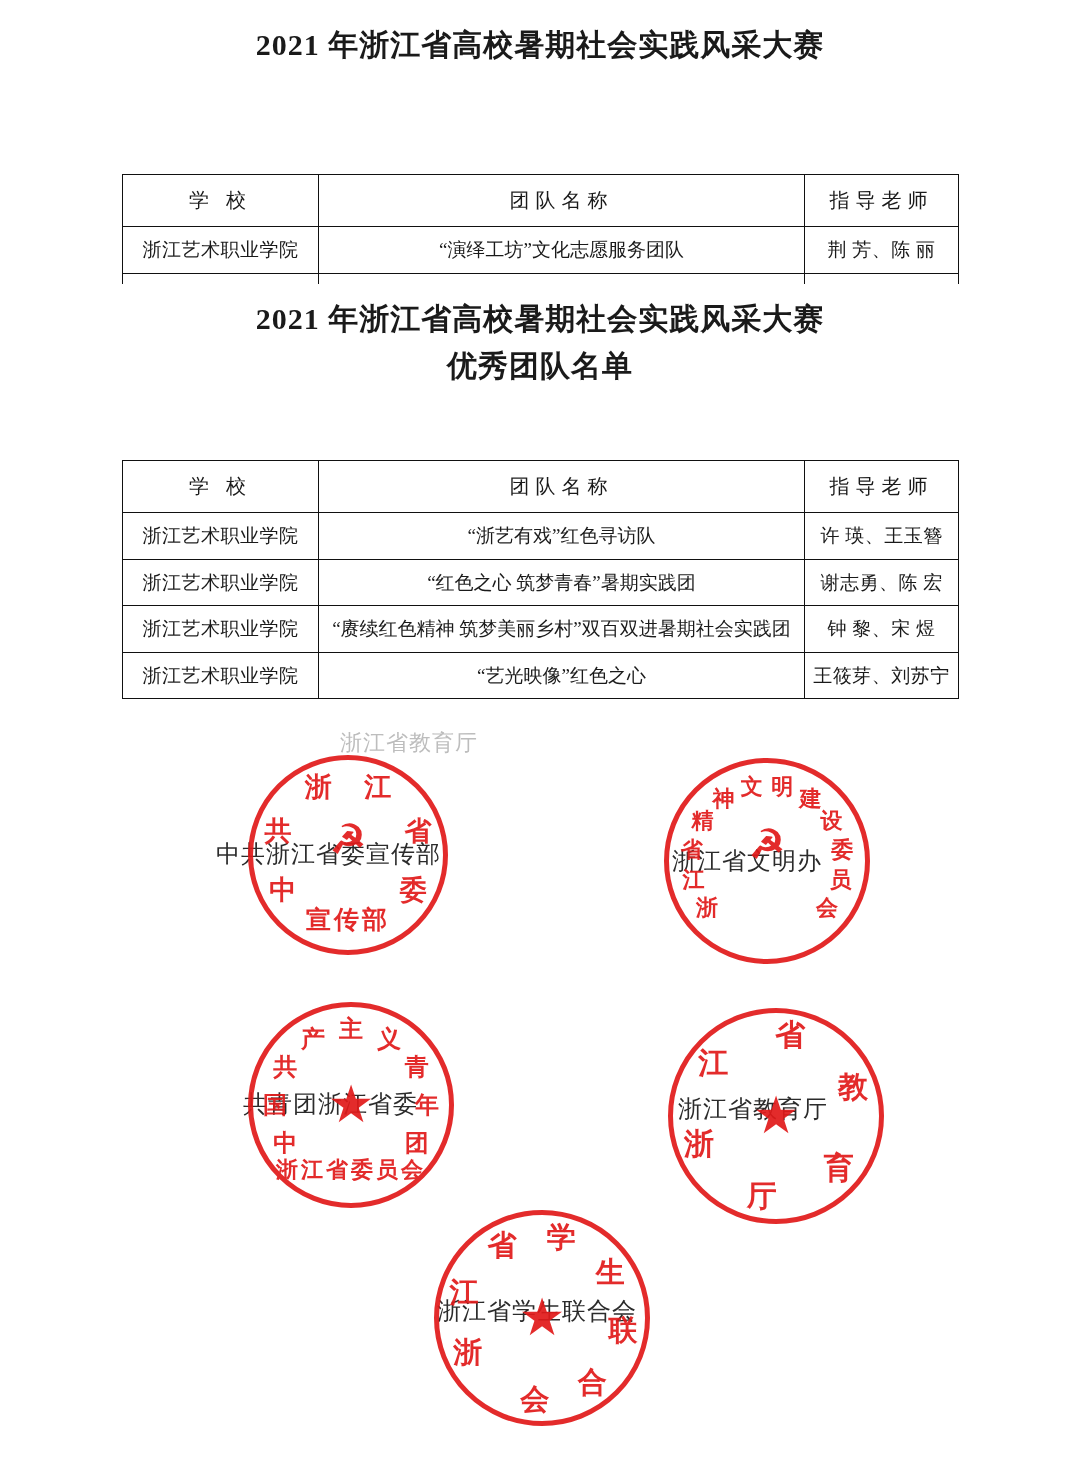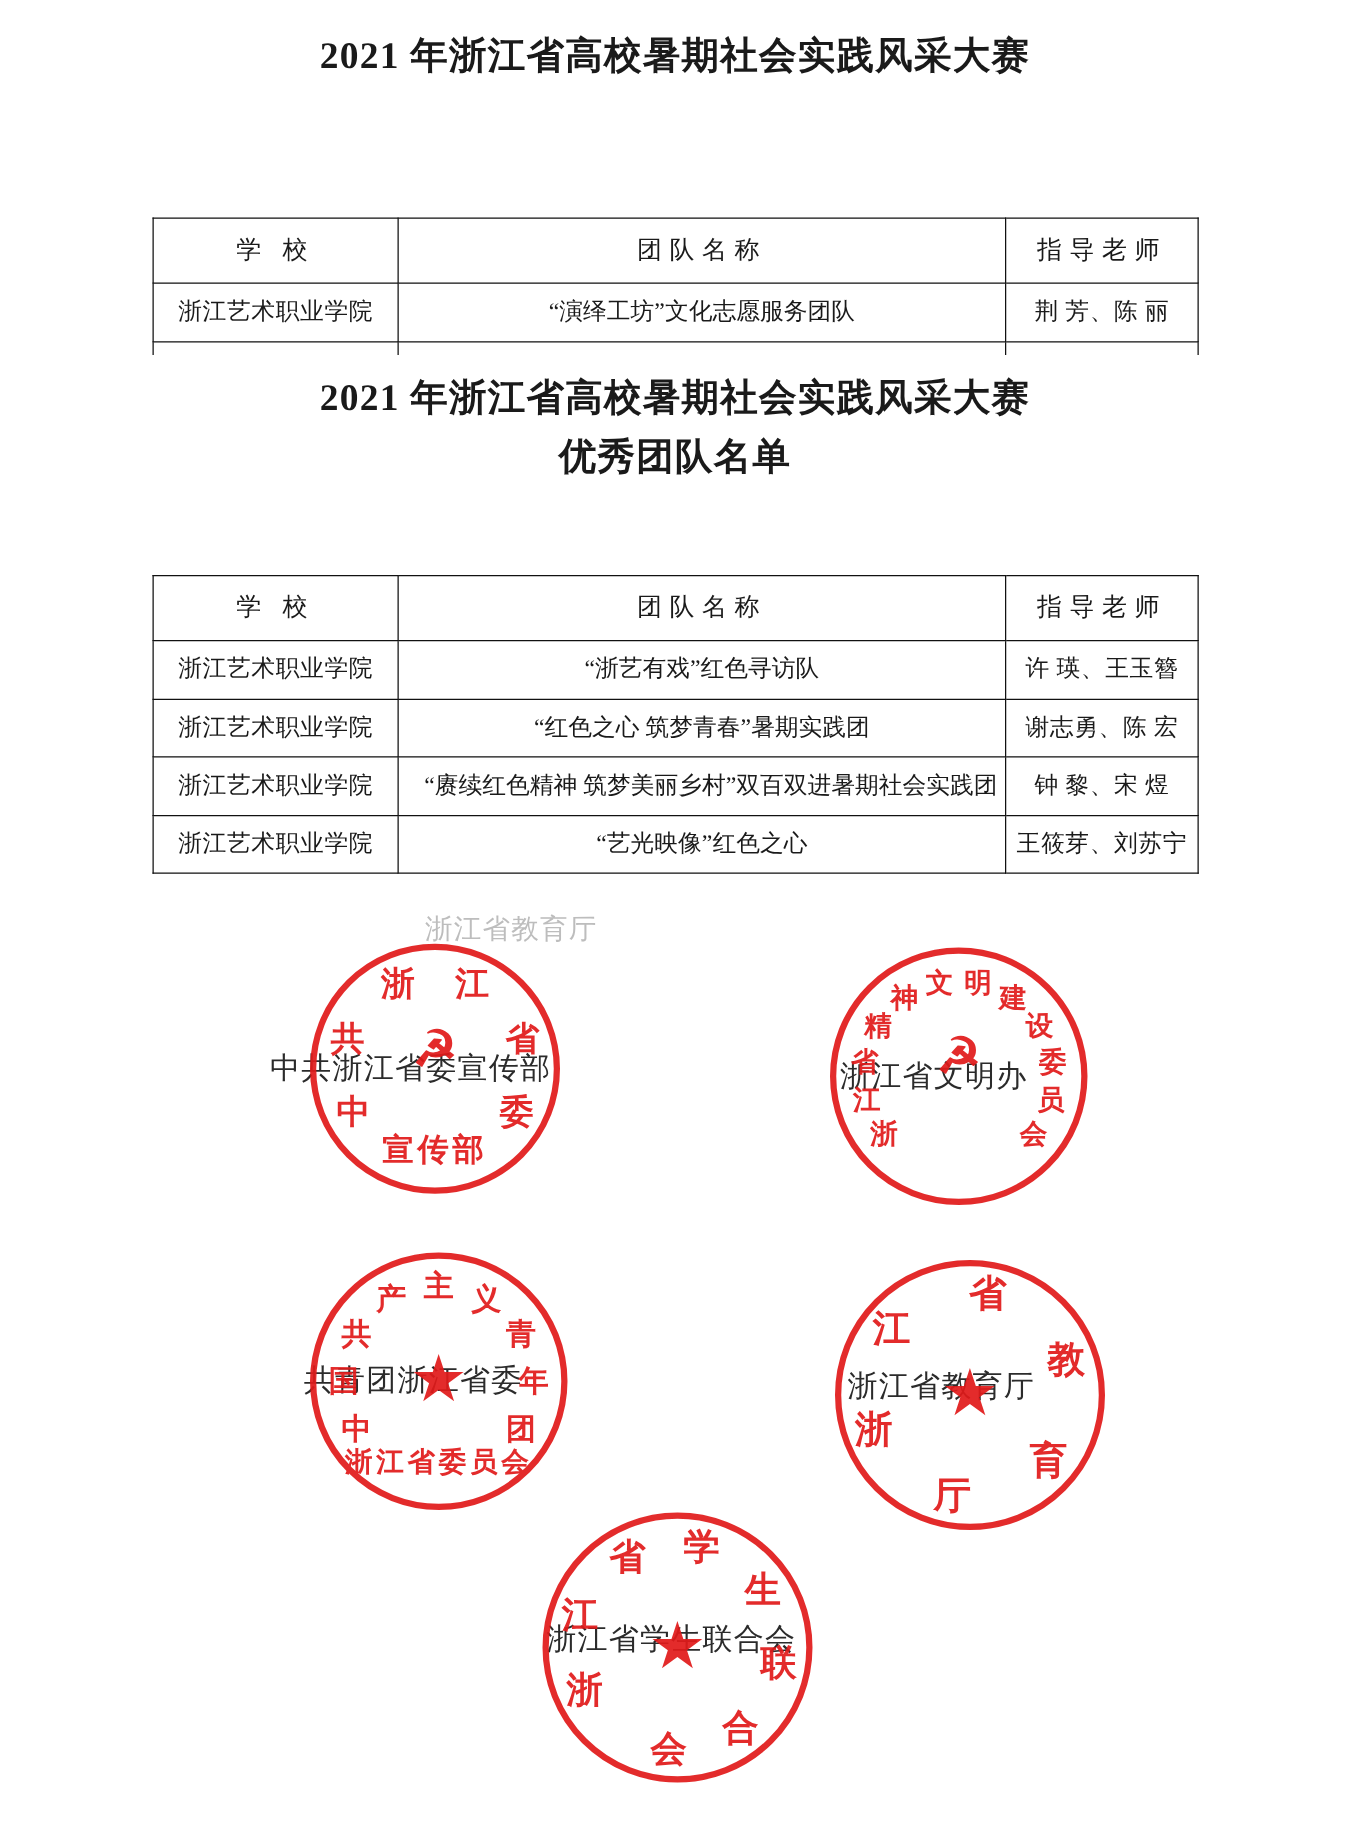--- a/index.html
+++ b/index.html
@@ -56,21 +56,21 @@
     font-size: 20px;
     letter-spacing: 6px;
     padding: 11px 6px;
     margin-left: 48px;
   }
   .col-school { width: 196px; }
   .col-team   { width: 486px; }
   .col-teacher{ width: 154px; }
   td.school { letter-spacing: 0.5px; }
   td.team { text-align: center; padding-left: 10px; padding-right: 10px; }
-  td.team.two-line { text-align: right; }
+  td.team.two-line { text-align: center; }
   td.teacher { letter-spacing: 0.5px; }
 
   
   .tbl-1 .clip-row td {
     border-bottom: none;
     height: 10px;
     padding: 0;
   }
 
   

